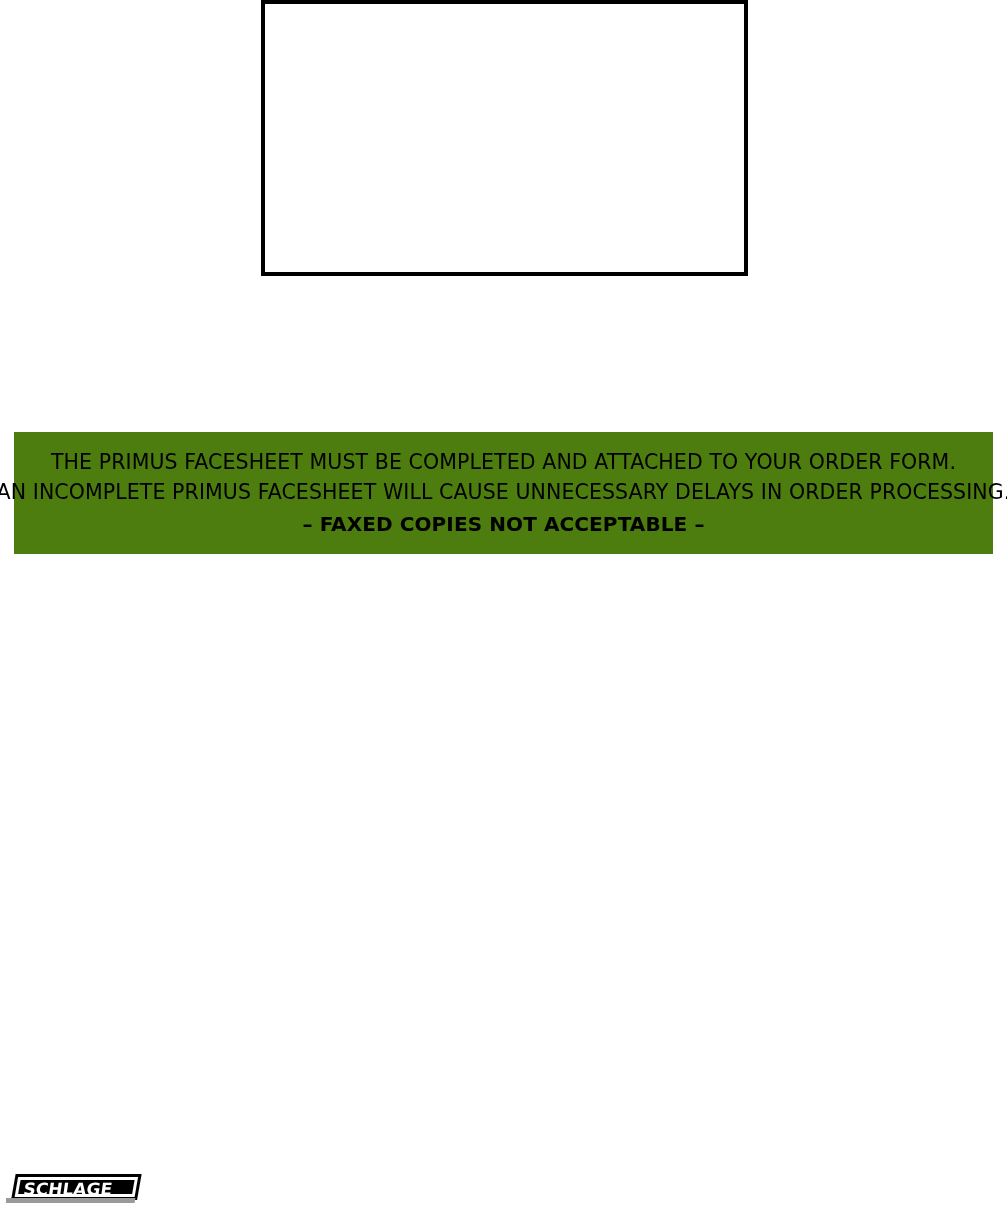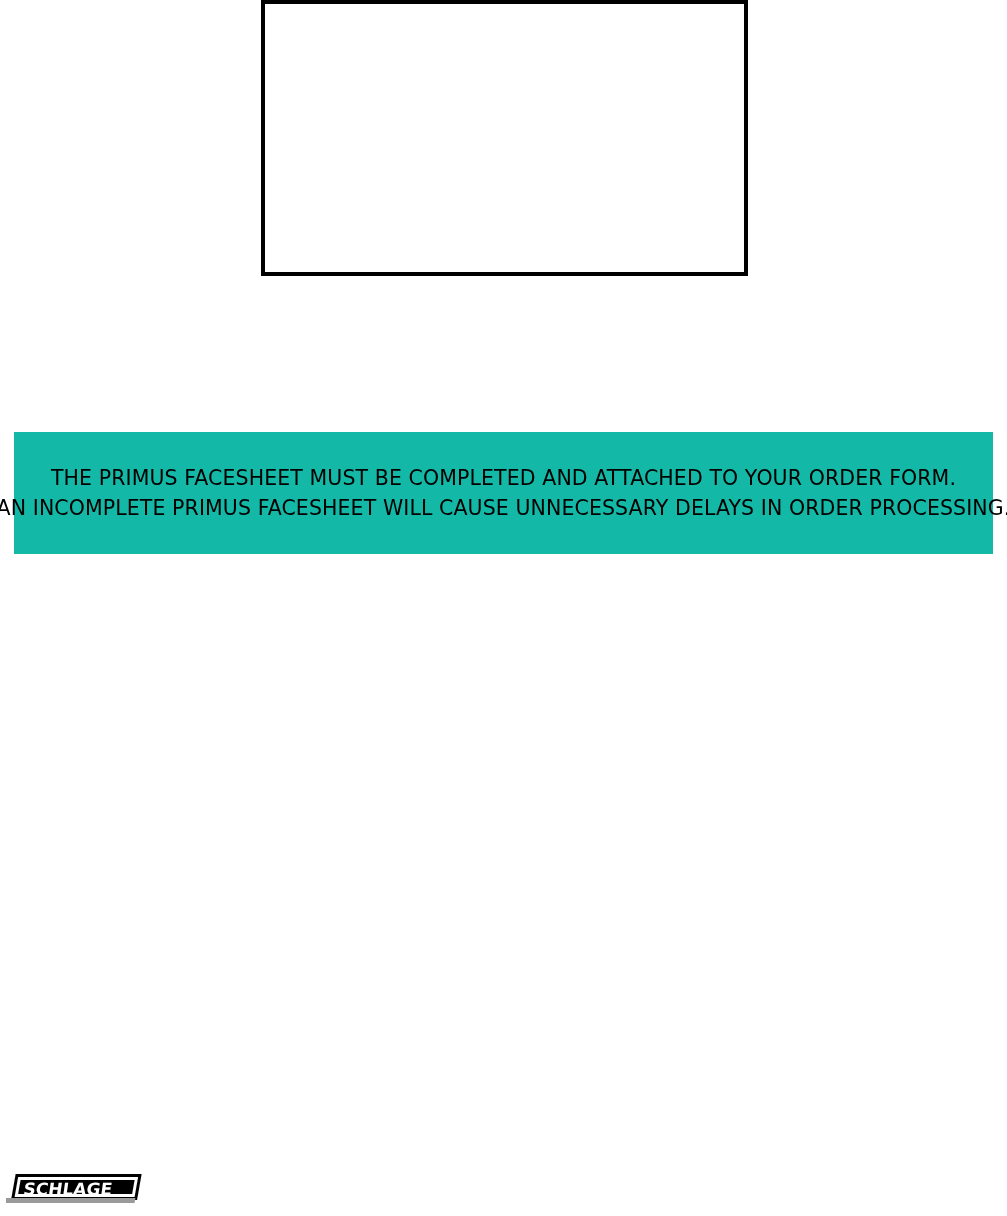--- a/index.html
+++ b/index.html
@@ -28,21 +28,21 @@
     background: #ffffff;
   }
 
   
   .notice-band {
     position: absolute;
     left: 14px;
     top: 432px;
     width: 979px;
     height: 122px;
-    background: #14b8a6;
+    background: #4d7c0f;
     box-sizing: border-box;
     display: flex;
     flex-direction: column;
     align-items: center;
     justify-content: center;
   }
   .notice-line {
     font-size: 20.5px;
     line-height: 30px;
     letter-spacing: 0.1px;
@@ -71,20 +71,21 @@
 </head>
 <body>
 
 <div class="top-box">
   <span></span>
 </div>
 
 <div class="notice-band">
   <div class="notice-line">THE PRIMUS FACESHEET MUST BE COMPLETED AND ATTACHED TO YOUR ORDER FORM.</div>
   <div class="notice-line">AN INCOMPLETE PRIMUS FACESHEET WILL CAUSE UNNECESSARY DELAYS IN ORDER PROCESSING.</div>
+  <div class="notice-line bold">– FAXED COPIES NOT ACCEPTABLE –</div>
 </div>
 
 <div class="logo">
   <svg width="136" height="34" viewBox="0 0 136 34" xmlns="http://www.w3.org/2000/svg">
     <g transform="skewX(-10)">
       <rect x="10" y="2" width="126" height="26" fill="#000000"></rect>
       <rect x="13" y="5" width="120" height="20" fill="#ffffff"></rect>
       <rect x="16" y="8" width="114" height="14" fill="#000000"></rect>
     </g>
     <text x="20" y="23" font-family="'DejaVu Sans', sans-serif" font-size="17" font-weight="bold" fill="#ffffff" transform="skewX(-8)">SCHLAGE</text>

